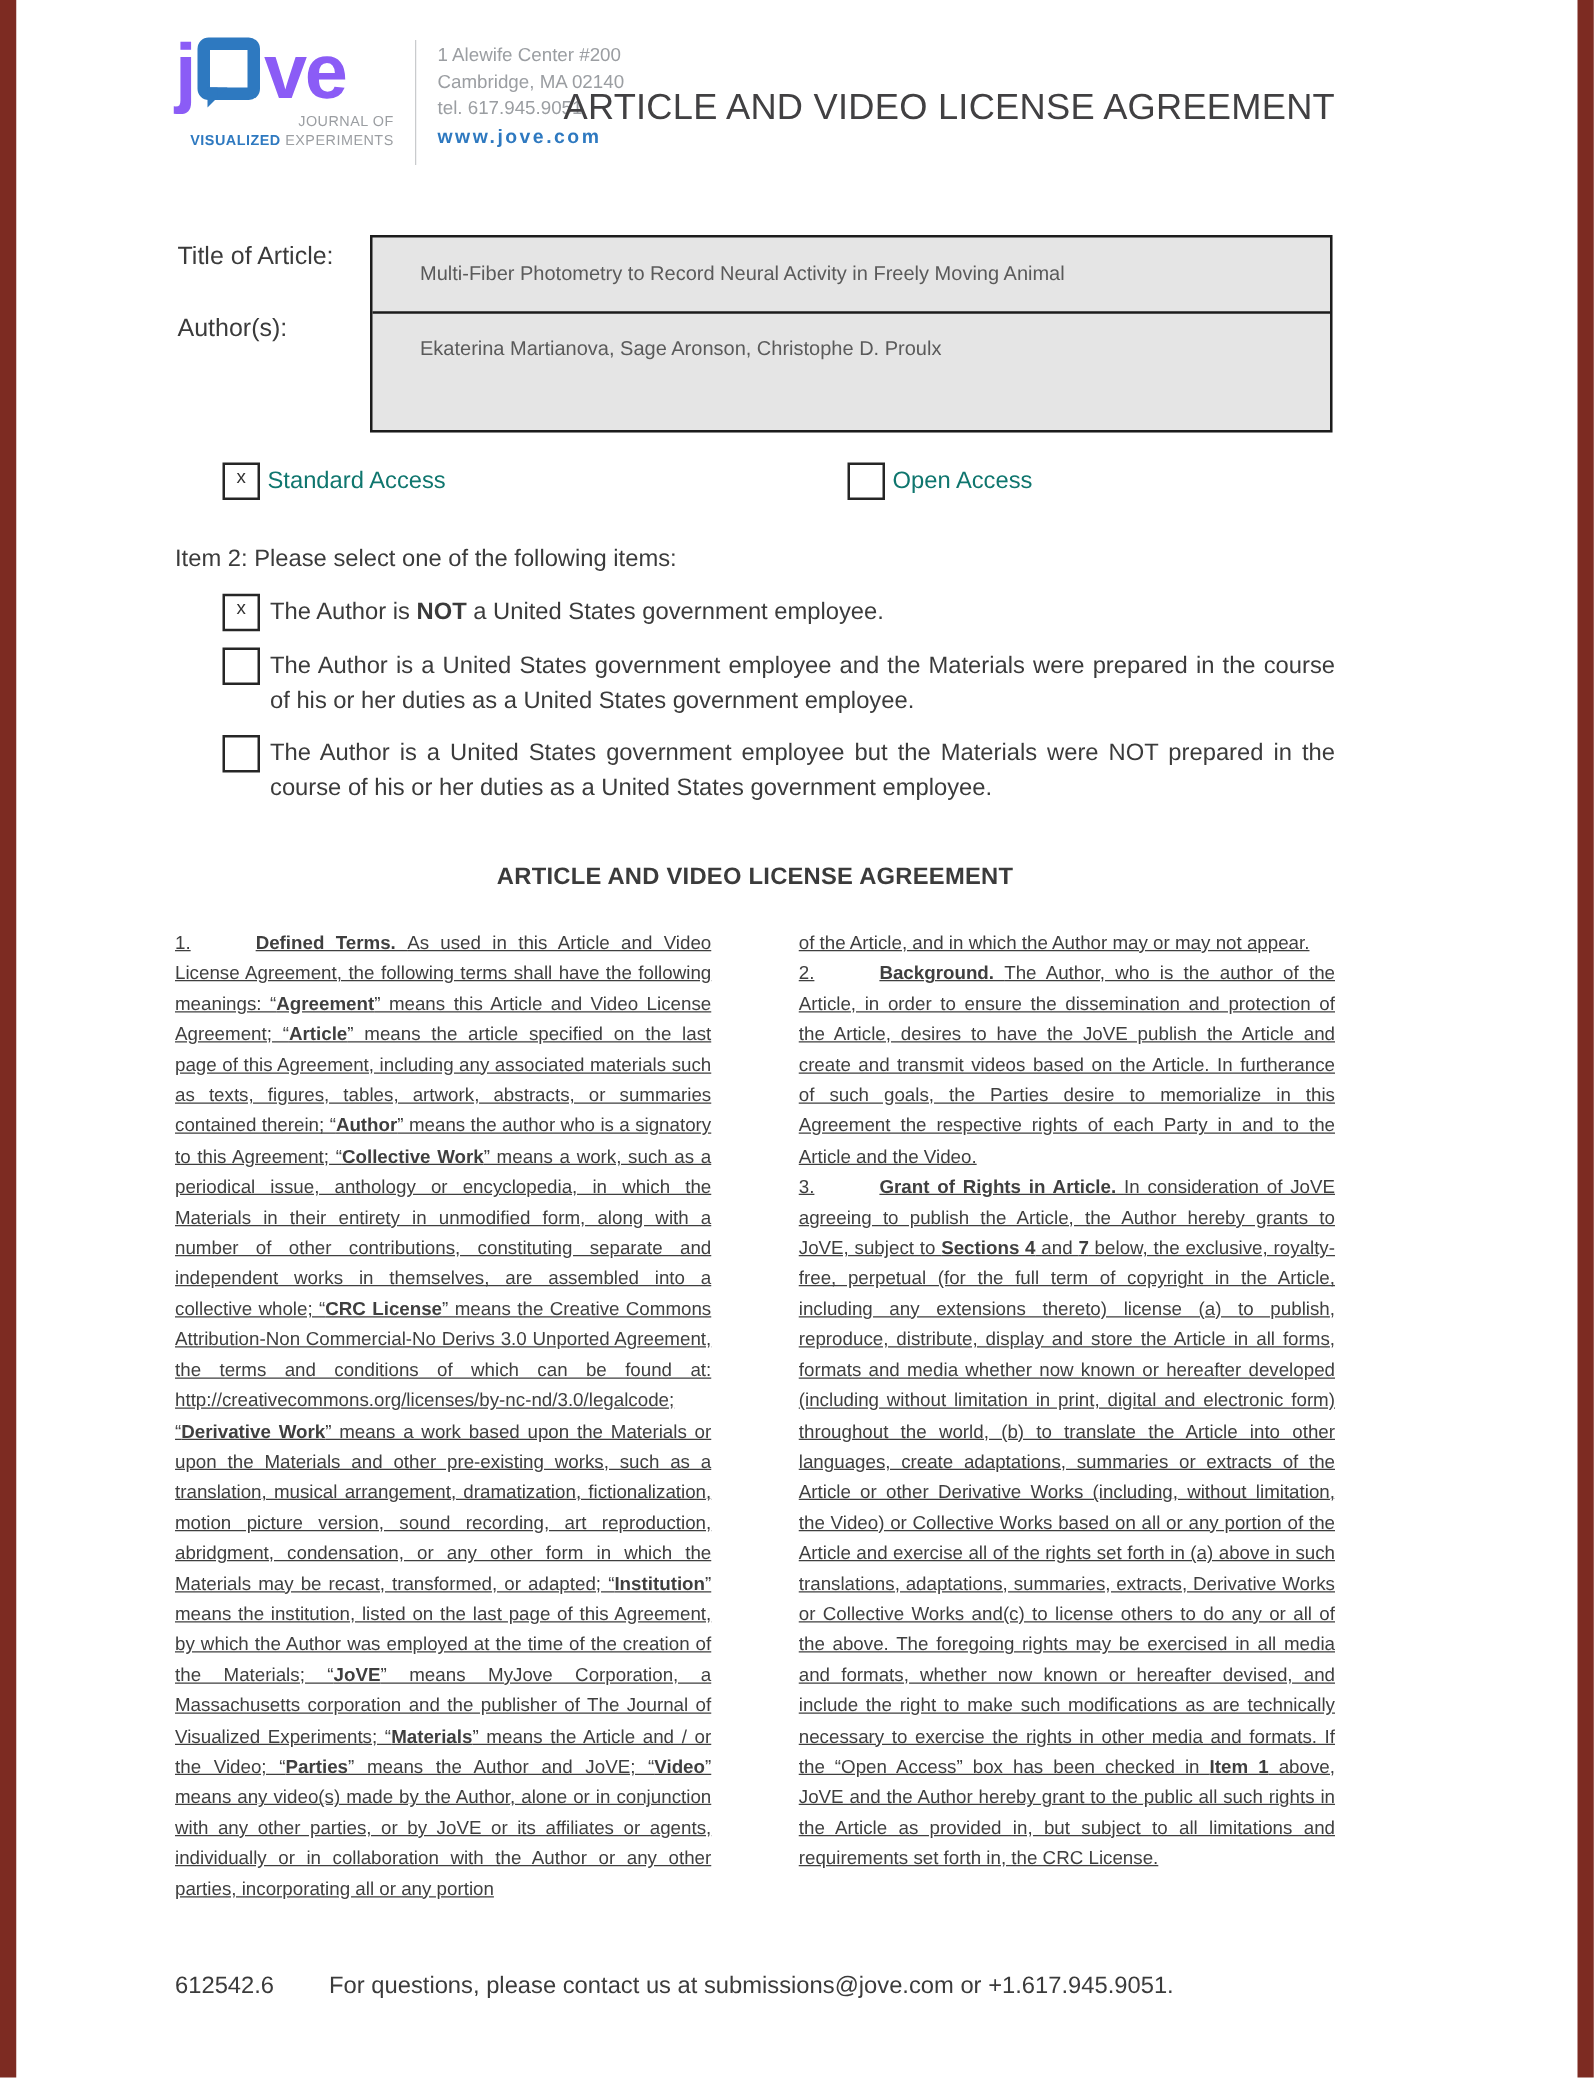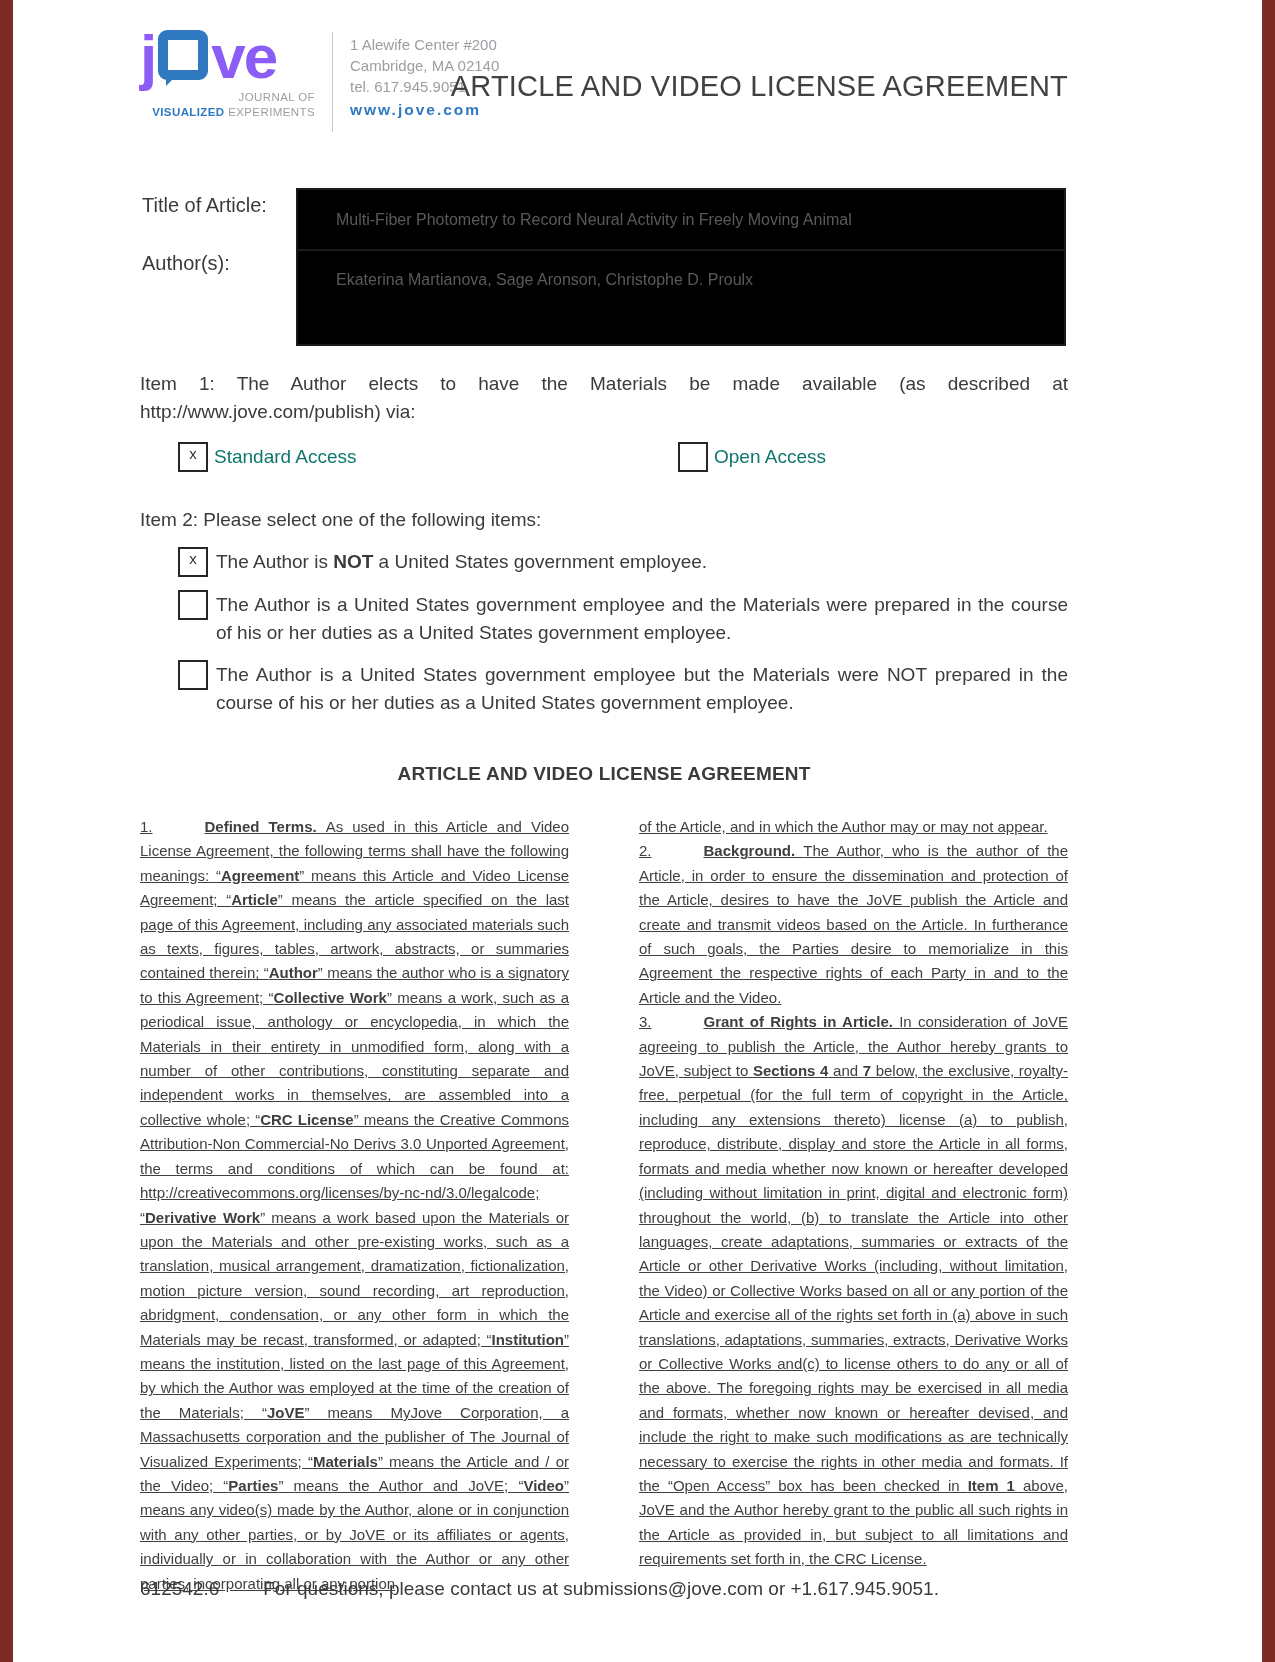--- a/index.html
+++ b/index.html
@@ -30,21 +30,21 @@
   .logo-tagline .vis { color:var(--jove-blue,#2e79c0); font-weight:bold; }
   .header-divider { position:absolute; left:192px; top:6px; height:100px; width:1px; background:#c9cbcd; }
   .address-block { position:absolute; left:210px; top:8px; font-size:15px; line-height:21px; color:#9b9ea2; }
   .website { color:var(--jove-blue,#2e79c0); font-weight:bold; letter-spacing:2px; font-size:15.5px; margin-top:2px; }
   .doc-title { position:absolute; right:0; top:44px; margin:0; font-size:29px; font-weight:400; color:#414042; letter-spacing:0.2px; white-space:nowrap; }
 
   
   .form-section { position:relative; height:158px; margin-top:10px; }
   .form-label { position:absolute; left:2px; font-size:20px; color:#3b3b3b; }
   .form-label.l1 { top:6px; } .form-label.l2 { top:64px; }
-  .form-box { position:absolute; left:156px; right:2px; top:0; bottom:0; border:2px solid #1c1c1c; background:#000000; }
+  .form-box { position:absolute; left:156px; right:2px; top:0; bottom:0; border:2px solid #1c1c1c; background:#e5e5e5; }
   .form-row { display:flex; align-items:center; padding-left:38px; box-sizing:border-box; }
   .form-row.r1 { height:61px; border-bottom:2px solid #1c1c1c; }
   .form-row.r2 { height:57px; }
   .form-value { font-size:16px; color:#5a5a5a; }
 
   
   .item-text { font-size:19px; line-height:28px; text-align:justify; margin:0; color:#3b3b3b; }
   .item1 { margin-top:24px; }
   .item1-options { display:flex; margin-top:16px; }
   .cb-option { display:flex; align-items:flex-start; }
@@ -102,21 +102,20 @@
       <div class="form-row r1">
         <span class="form-value">Multi-Fiber Photometry to Record Neural Activity in Freely Moving Animal</span>
       </div>
       <div class="form-row r2">
         <span class="form-value">Ekaterina Martianova, Sage Aronson, Christophe D. Proulx</span>
       </div>
     </div>
   </div>
 
   <div class="item1">
-    <p class="item-text">Item 1: The Author elects to have the Materials be made available (as described at http://www.jove.com/publish) via:</p>
     <div class="item1-options">
       <div class="cb-option opt1">
         <span class="checkbox">
             <span class="cb-mark">x</span>
           </span>
         <span class="cb-label">Standard Access</span>
       </div>
       <div class="cb-option">
         <span class="checkbox">
             <span class="cb-mark"></span>

